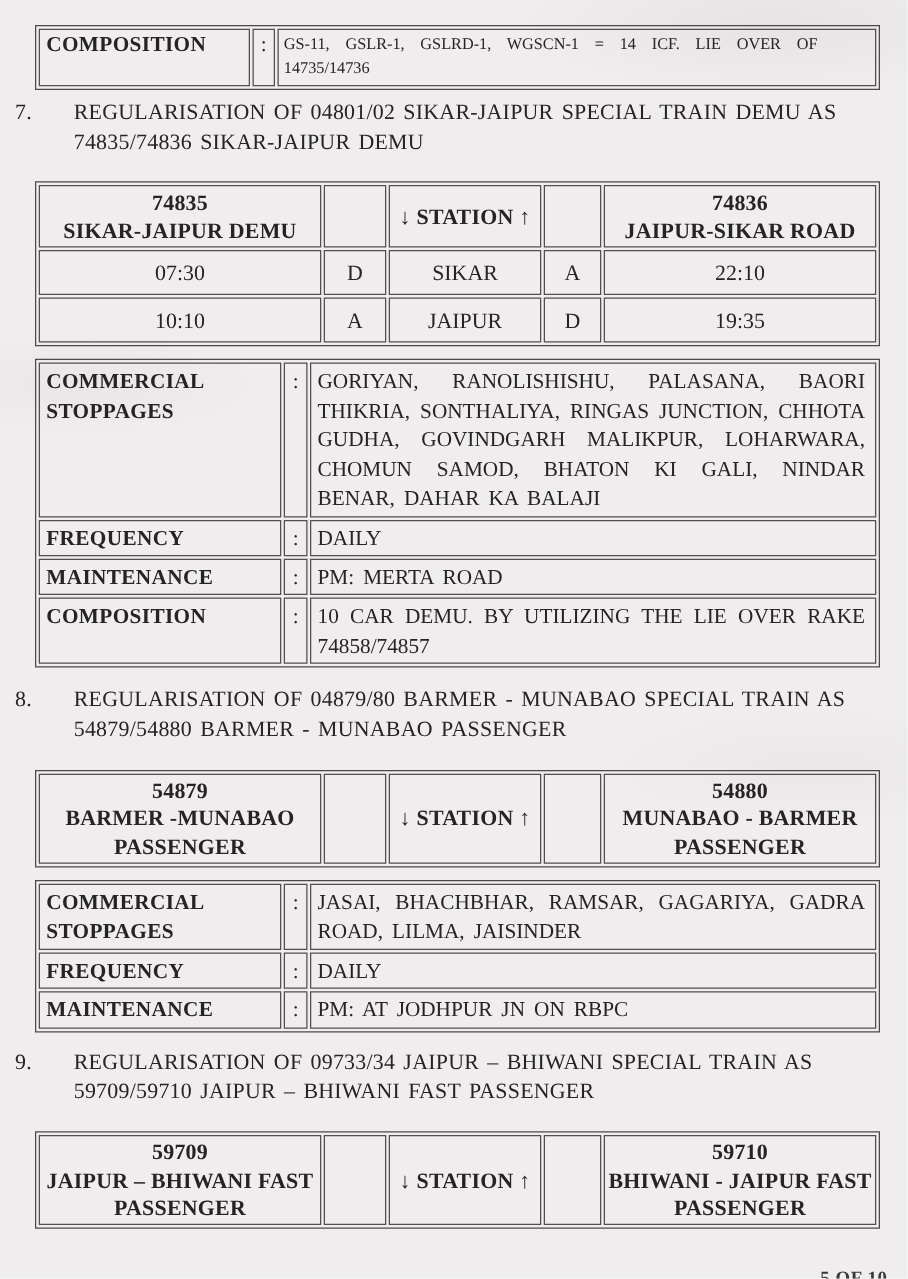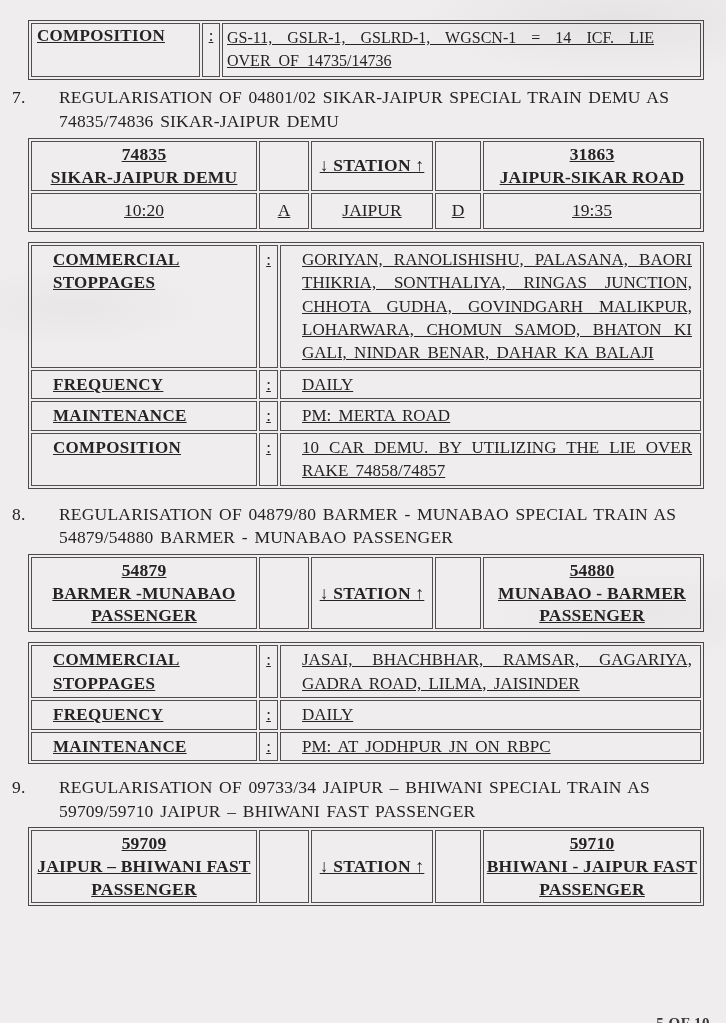--- a/index.html
+++ b/index.html
@@ -8,54 +8,54 @@
     background:#efedee;
     background-image:
       radial-gradient(ellipse 300px 80px at 85% 2%, #e6e3e4 0%, rgba(230,227,228,0) 70%),
       radial-gradient(ellipse 200px 60px at 10% 30%, #e9e6e7 0%, rgba(233,230,231,0) 70%),
       radial-gradient(ellipse 250px 70px at 90% 60%, #eae7e8 0%, rgba(234,231,232,0) 70%);
     color:#262324;
     font-family:"Liberation Serif","DejaVu Serif",serif;
     font-size:17px;
   }
   .content{padding:12px 20px 0 28px;}
-  table{border-collapse:separate;border-spacing:2px;border:1.4px solid #4c4849;table-layout:fixed;width:676px;background:transparent;text-decoration:underline;}
+  table{border-collapse:separate;border-spacing:2px;border:1.4px solid #4c4849;table-layout:fixed;width:676px;background:transparent;}
   td{border:1.3px solid #524e4f;}
 
   
   .carry{margin-top:8px;}
   .carry .lbl{width:158px;font-weight:700;vertical-align:top;padding:2px 4px 22px 5px;letter-spacing:.3px;}
   .carry .sep{width:14px;vertical-align:top;text-align:center;padding-top:2px;}
-  .carry .val{vertical-align:top;padding:2px 46px 4px 4px;line-height:1.45;text-align:justify;word-spacing:4px;font-size:16px;}
+  .carry .val{vertical-align:top;padding:2px 46px 4px 4px;line-height:1.45;text-align:justify;word-spacing:4px;font-size:13px;}
 
   
   .head{display:flex;margin-left:-17px;width:705px;line-height:1.35;letter-spacing:.2px;font-size:17.5px;}
   .head .num{width:48px;flex:0 0 48px;padding-left:1px;box-sizing:border-box;}
   .head .txt{flex:1;word-spacing:2px;}
   .mt-h7{margin-top:6px;}
   .mt-h8{margin-top:14px;}
   .mt-h9{margin-top:12px;}
 
   
-  .tt{margin-top:4px;}
+  .tt{margin-top:20px;}
   .tt td{text-align:center;vertical-align:middle;font-size:17.5px;}
   .tt .hdr{font-weight:700;line-height:1.3;letter-spacing:.2px;}
   .tt .c1{width:222px;}
   .tt .c2{width:46px;}
   .tt .c3{width:118px;}
   .tt .c4{width:42px;}
   .tt-a .hdr{height:46px;}
   .tt-a .data td{height:32px;}
   .tt-b .hdr{height:68px;}
   .tt-b .data td{height:24px;}
   .tt-c .hdr{height:66px;}
 
   
   .dt{margin-top:10px;}
-  .dt td{vertical-align:top;padding:2px 21px;line-height:1.38;}
+  .dt td{vertical-align:top;padding:2px 5px;line-height:1.38;}
   .dt .lbl{width:182px;font-weight:700;letter-spacing:.3px;}
   .dt .sep{width:13px;text-align:center;padding-left:2px;padding-right:2px;}
   .dt .val{text-align:justify;word-spacing:3px;padding-right:8px;}
   .h-tall{height:113px;}
   .h-two{height:44px;}
   .pb-lg{padding-bottom:26px;}
 
   .footer{
     position:absolute;right:16px;bottom:-9px;
     font-weight:700;font-size:15px;letter-spacing:.5px;color:#3a3738;
@@ -87,26 +87,33 @@
         <tbody>
             <tr>
           <td class="c1 hdr">
             <div>74835</div>
             <div>SIKAR-JAIPUR DEMU</div>
           </td>
           <td class="c2 hdr"></td>
           <td class="c3 hdr">↓ STATION ↑</td>
           <td class="c4 hdr"></td>
           <td class="c5 hdr">
-            <div>31863</div>
+            <div>74836</div>
             <div>JAIPUR-SIKAR ROAD</div>
           </td>
         </tr>
         <tr class="data">
-          <td>10:20</td>
+          <td>07:30</td>
+          <td>D</td>
+          <td>SIKAR</td>
+          <td>A</td>
+          <td>22:10</td>
+        </tr>
+        <tr class="data">
+          <td>10:10</td>
           <td>A</td>
           <td>JAIPUR</td>
           <td>D</td>
           <td>19:35</td>
         </tr>
       </tbody>
         </table>
 
       <table class="dt">
         <tbody>

